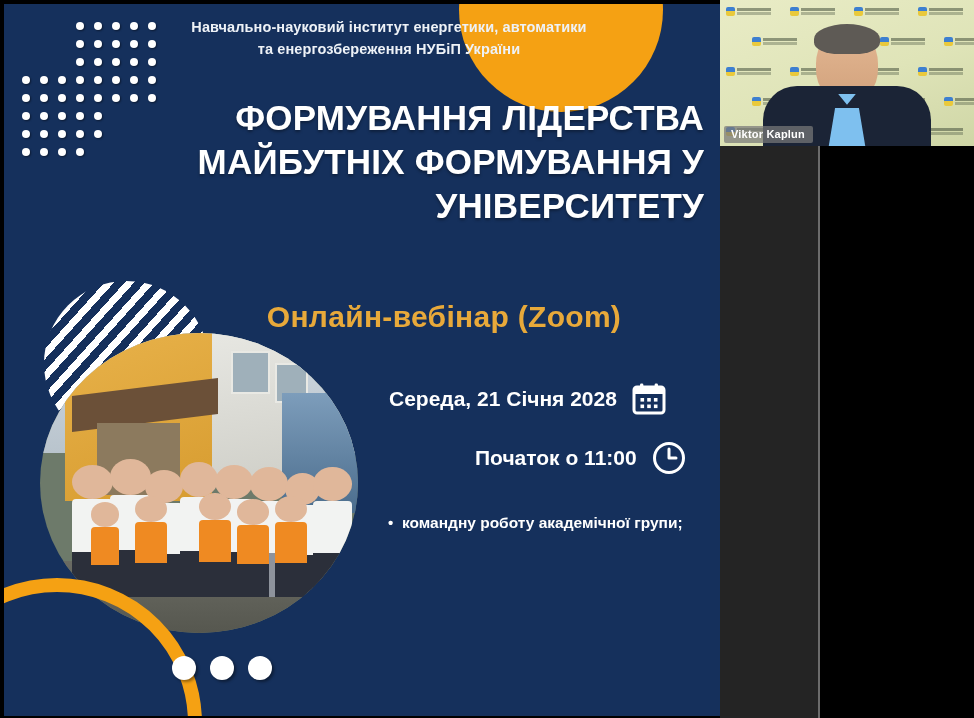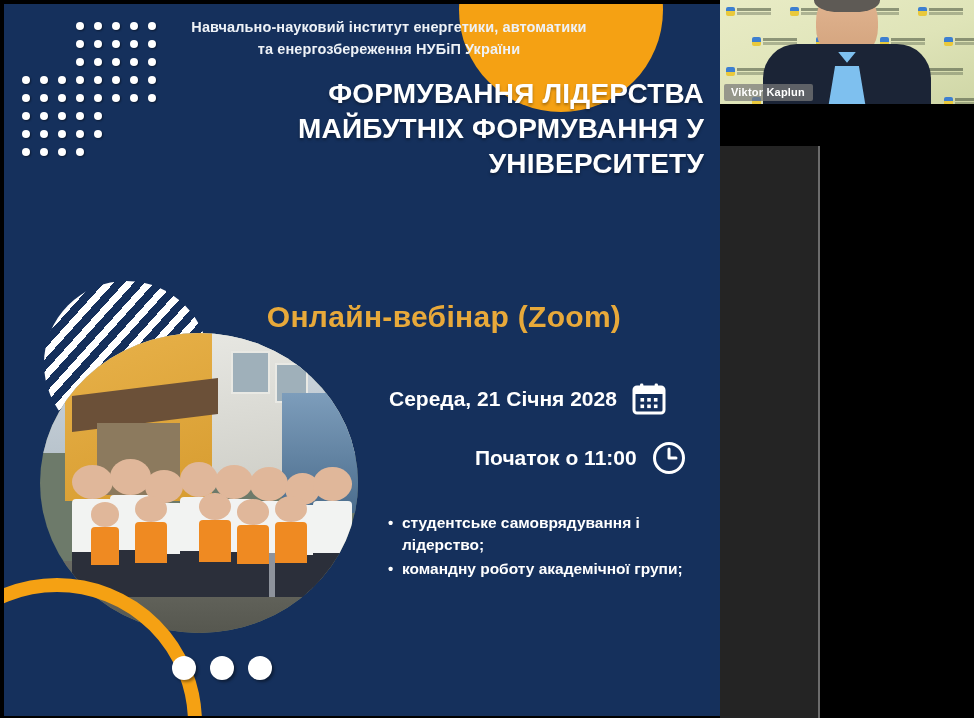--- a/index.html
+++ b/index.html
@@ -184,25 +184,25 @@
     font-size: 14.5px;
     font-weight: bold;
     line-height: 1.55;
     letter-spacing: .1px;
     z-index: 4;
   }
 
   .slide-title {
     position: absolute;
     left: 180px;
-    top: 72px;
+    top: 92px;
     width: 520px;
     text-align: right;
     color: #ffffff;
-    font-size: 28px;
+    font-size: 35px;
     font-weight: bold;
     line-height: 1.25;
     letter-spacing: .2px;
     text-shadow: 0 2px 3px rgba(0,0,0,.35);
     z-index: 4;
   }
 
   .webinar-line {
     position: absolute;
     left: 180px;
@@ -264,21 +264,21 @@
     top: 0;
     font-size: 15px;
   }
 
   
   #video-tile {
     position: absolute;
     left: 720px;
     top: 0px;
     width: 254px;
-    height: 104px;
+    height: 146px;
     overflow: hidden;
     background: #0d0f10;
   }
   .vid-bg {
     position: absolute; inset: 0;
     background: linear-gradient(160deg, #e9ecc6 0%, #dfe4b8 55%, #cfd6a6 100%);
   }
   .vid-logos { position: absolute; inset: 0; }
   .vid-logos .lg {
     position: absolute;
@@ -542,21 +542,20 @@
       <span class="icon-box">
         <svg width="36" height="36" viewBox="0 0 36 36">
           <circle cx="18" cy="18" r="14.5" fill="none" stroke="#ffffff" stroke-width="3"></circle>
           <path d="M18 9 V18 H25" fill="none" stroke="#ffffff" stroke-width="3" stroke-linecap="round" stroke-linejoin="round"></path>
         </svg>
       </span>
     </div>
 
     <div class="program">
       <ul>
-        <li>студентське самоврядування і лідерство;</li>
         <li>командну роботу академічної групи;</li>
       </ul>
     </div>
   </div>
 
   <div id="video-tile">
     <div class="vid-bg"></div>
     <div class="vid-logos" id="logowall">
         <div class="lg" style="left: 6px; top: 6px;">
           <span class="mark"></span>

